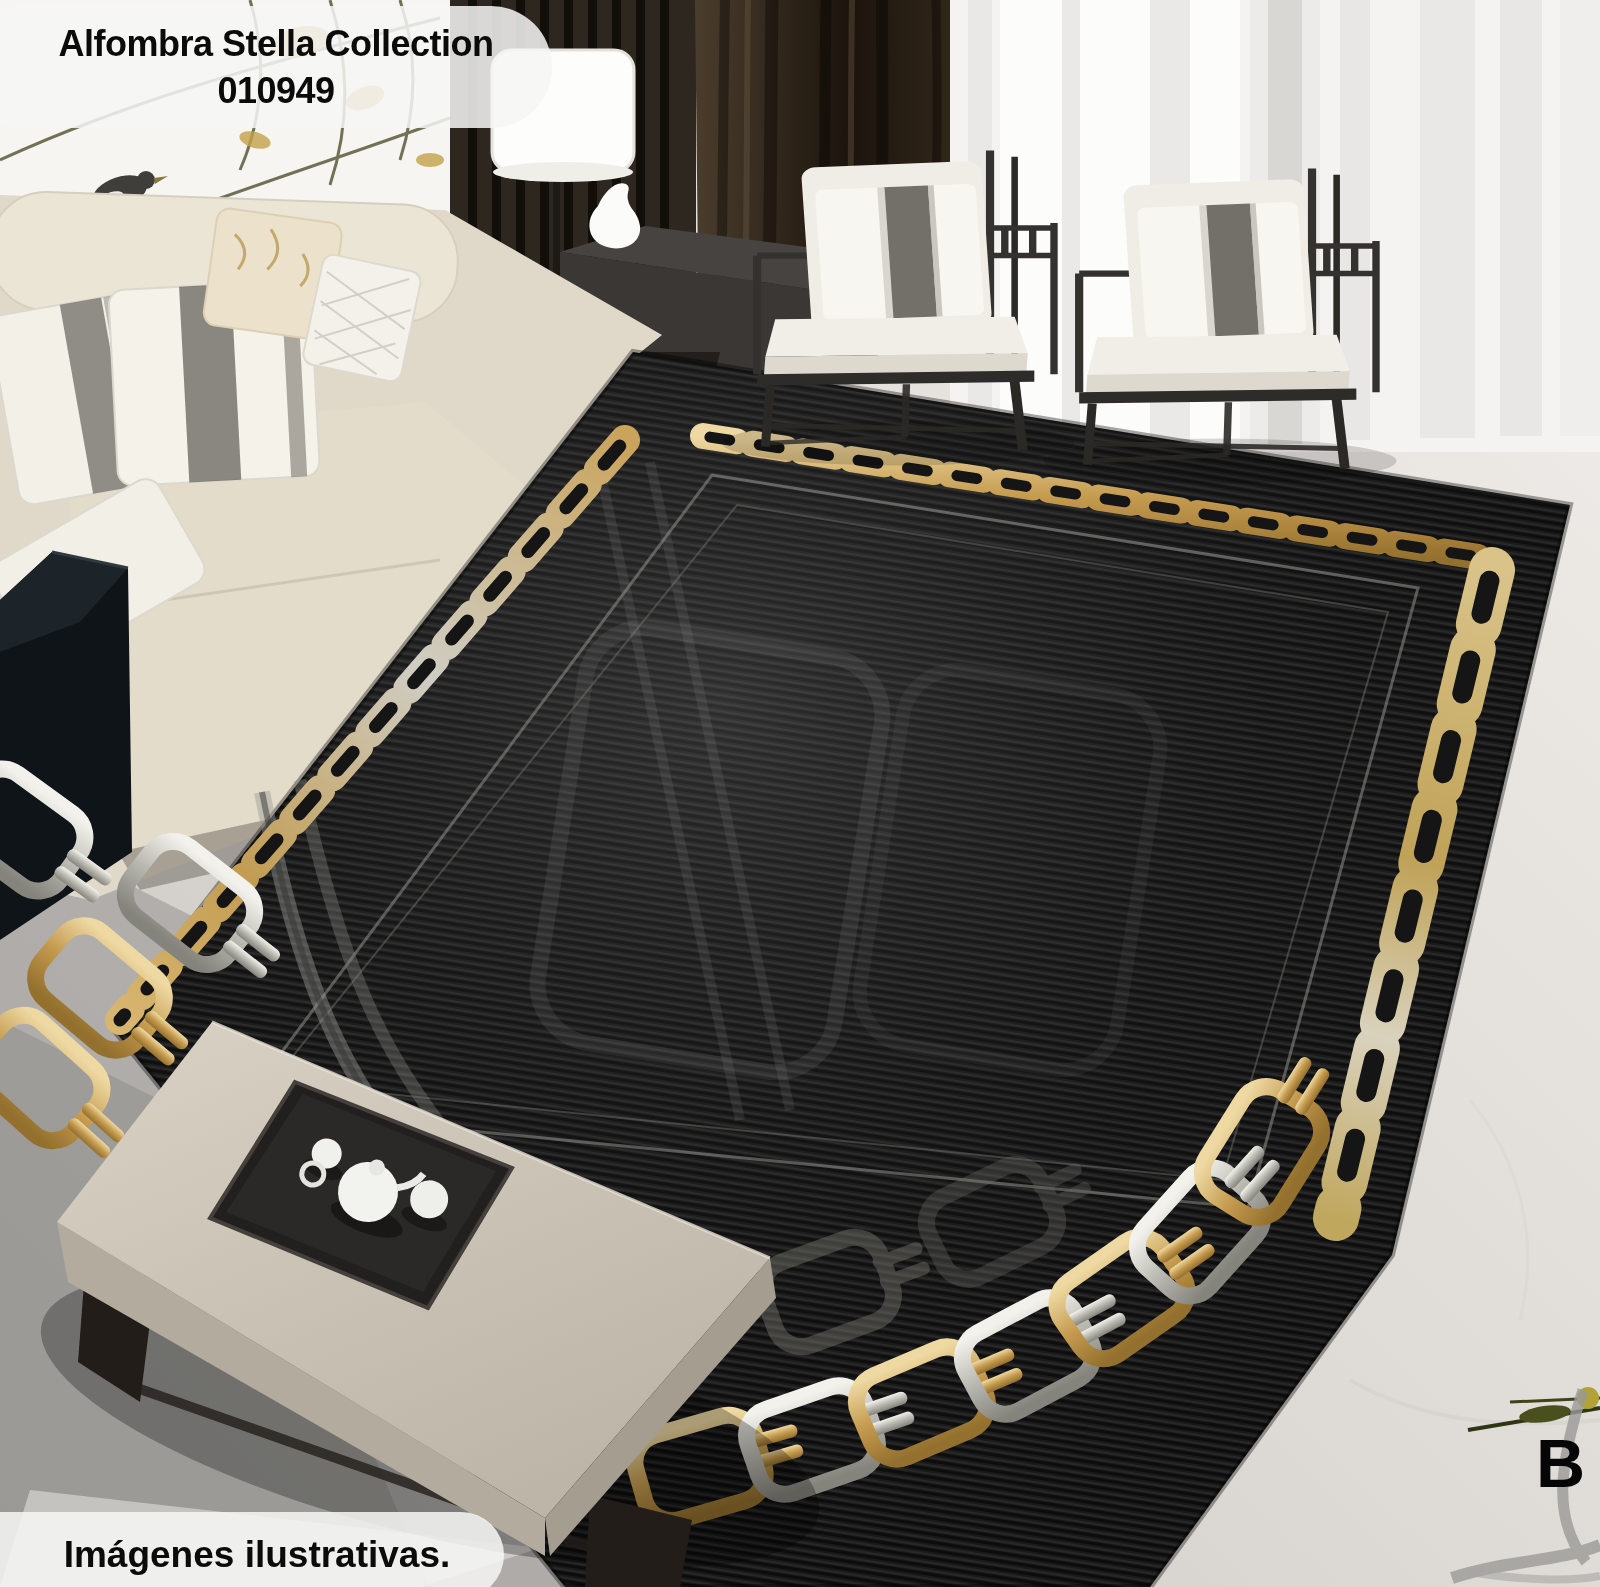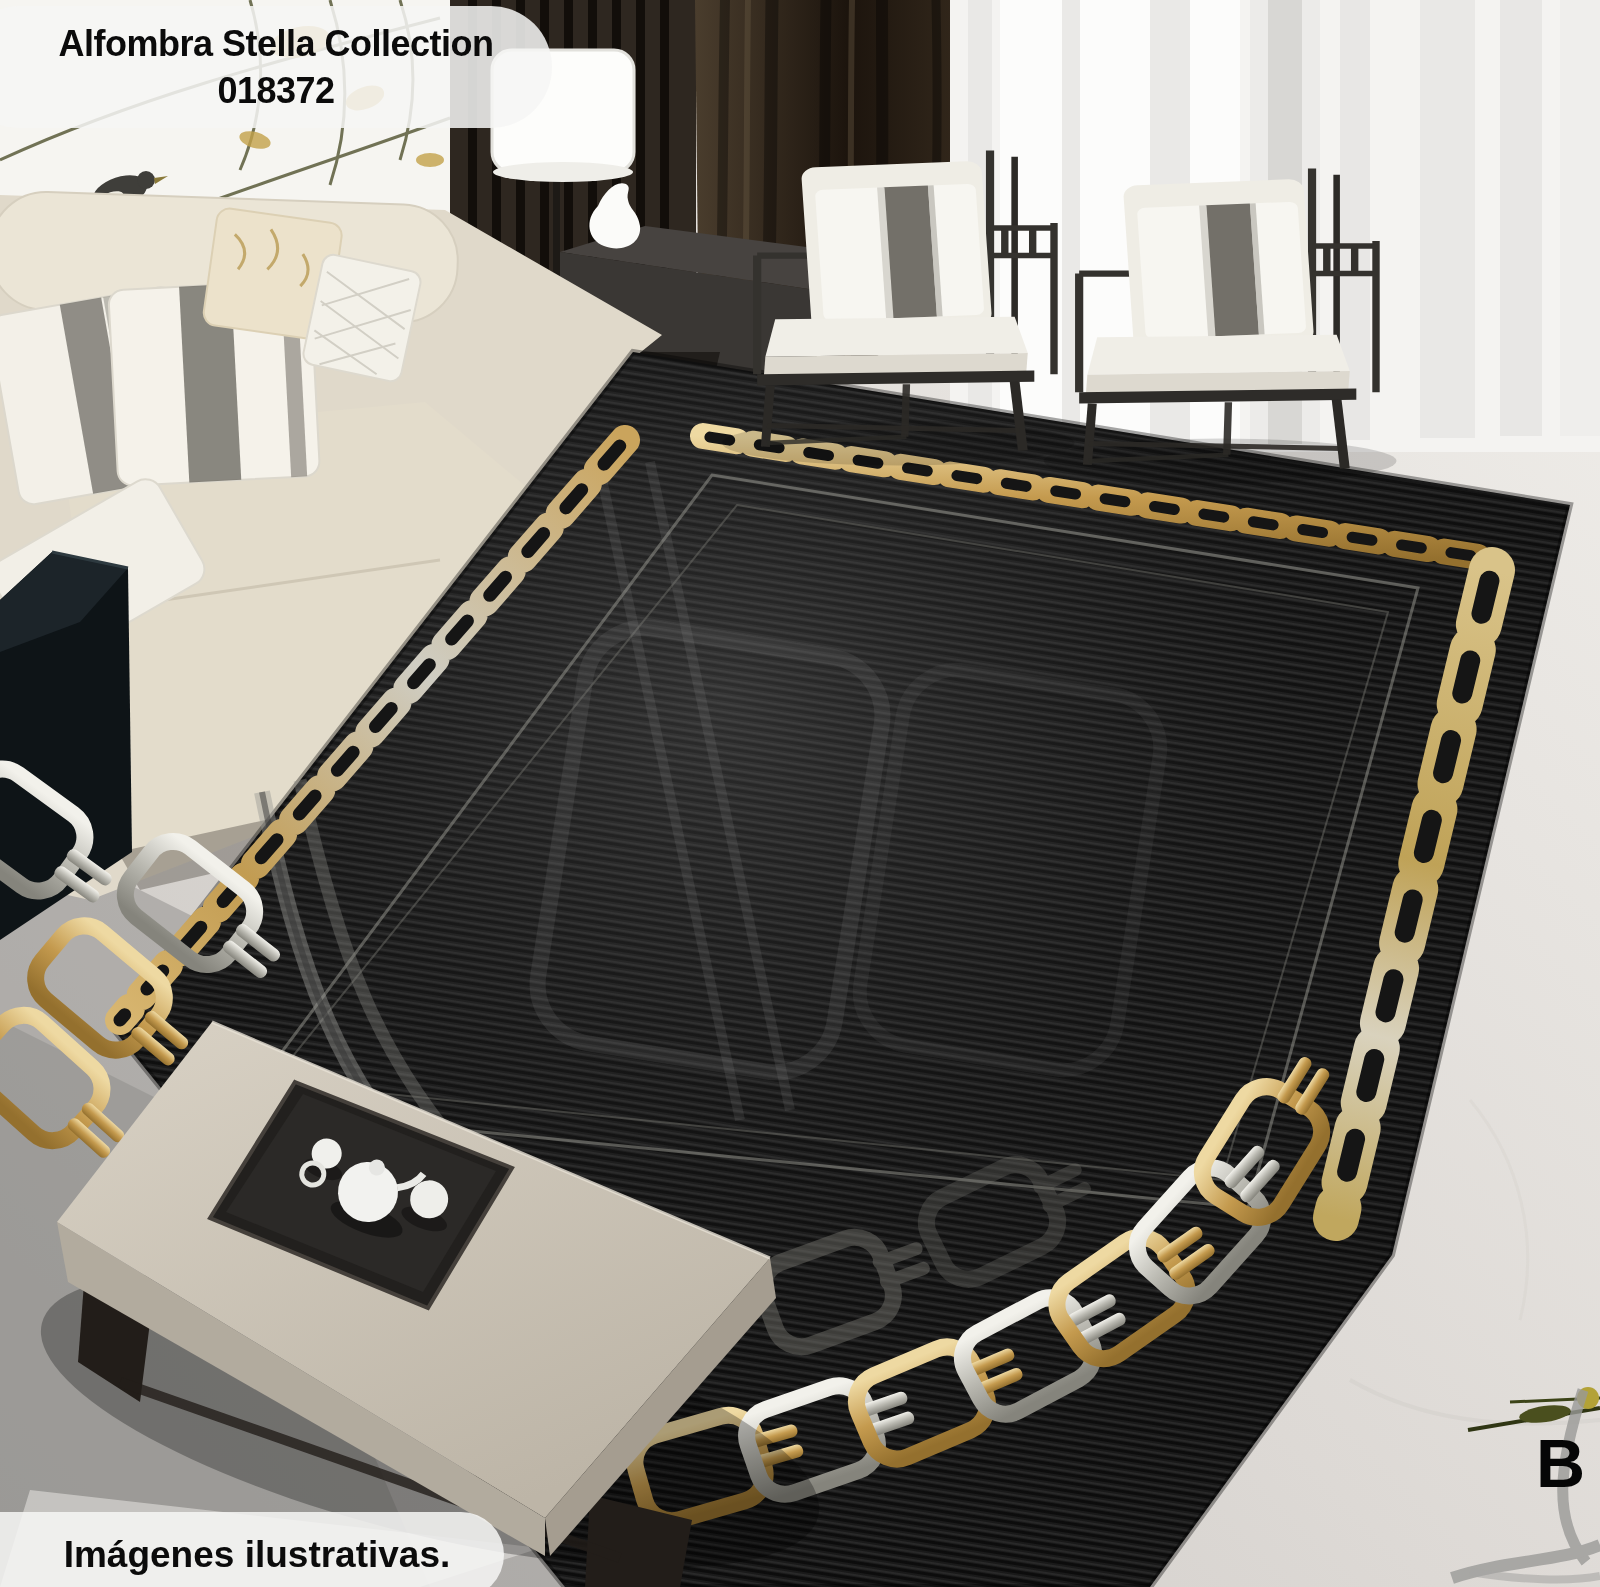--- a/index.html
+++ b/index.html
@@ -344,21 +344,21 @@
   </g>
   <g fill="none" stroke="#9a9a98" opacity="0.8">
     <path d="M 1583 1390 C 1558 1468 1553 1520 1586 1562" stroke-width="11"></path>
     <path d="M 1452 1578 C 1505 1560 1560 1562 1600 1545" stroke-width="12"></path>
     <path d="M 1470 1572 C 1520 1580 1570 1582 1600 1576" stroke-width="8" opacity="0.6"></path>
   </g>
 </svg>
 
 <div class="badge badge-product">
   <span>Alfombra Stella Collection</span>
-  <span>018372</span>
+  <span>010949</span>
 </div>
 
 <div class="badge badge-disclaimer">
   <span>Imágenes ilustrativas.</span>
 </div>
 
 <div class="watermark">B</div>
 
 </div>
 

